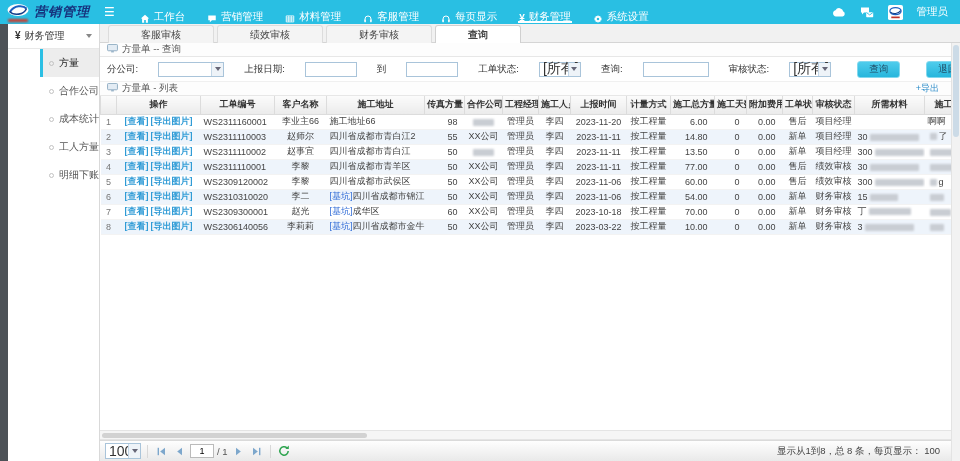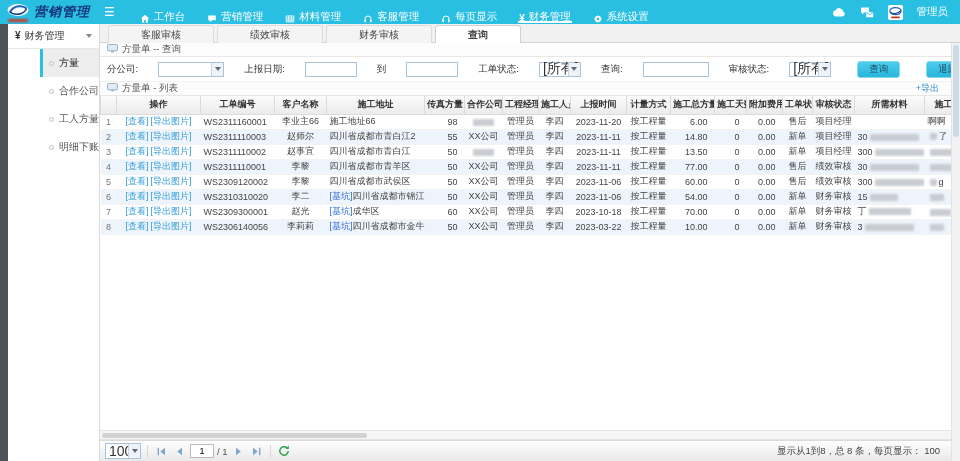--- a/index.html
+++ b/index.html
@@ -55,21 +55,21 @@
   .combo .arrowbtn::after{content:"";width:0;height:0;border-left:3px solid transparent;border-right:3px solid transparent;border-top:4px solid #667;}
   .btn{height:17px;padding:0 11px;background:linear-gradient(#4fccec,#27b6dc);border:1px solid #82d8ee;border-radius:3px;font-size:9.5px;color:#1f4a63;display:flex;align-items:center;cursor:pointer;flex:none;margin-left:6px;font-family:inherit;}
 
   .table-wrap{flex:none;overflow:hidden;width:851px;}
   table{border-collapse:collapse;table-layout:fixed;width:880px;font-size:9px;color:#444;}
   thead th{height:18px;background:linear-gradient(#fbfbfb,#ebebeb);border:1px solid #dcdcdc;border-top:none;font-weight:bold;color:#333;padding:0 2px;white-space:nowrap;overflow:hidden;font-size:9px;}
   tbody td{height:15px;padding:0 3px;white-space:nowrap;overflow:hidden;border-bottom:1px solid #f3f3f3;}
   tbody tr:nth-child(even){background:#eef4fb;}
   td.c{text-align:center;} td.r{text-align:right;padding-right:7px;}
   td.num{color:#777;text-align:center;padding:0;}
-  .oplink{color:var(--link);cursor:pointer;margin:0 1px;}
+  .oplink{color:var(--link);cursor:pointer;margin:0 1px;font-weight:bold;}
   .addr-tag{color:var(--tag);}
   .redact{display:inline-block;height:7px;background:#c9cdd3;border-radius:1px;filter:blur(1.2px);vertical-align:middle;margin:0 2px;}
 
   .spacer{flex:1;background:#fff;}
 
   .hscroll{height:10px;background:#f5f5f5;border-top:1px solid #e4e4e4;border-bottom:1px solid #e4e4e4;flex:none;position:relative;margin-right:9px;}
   .hthumb{position:absolute;left:2px;top:2px;width:265px;height:5px;background:#d2d2d2;border-radius:3px;cursor:pointer;}
 
   .pager{height:21px;background:linear-gradient(#fefefe,#e9e9e9);border-top:1px solid #dadada;display:flex;align-items:center;padding:0 5px;gap:3px;font-size:9.5px;color:#555;flex:none;margin-right:9px;}
   .pager .sep{width:1px;height:13px;background:#d8d8d8;margin:0 3px;flex:none;}
@@ -187,20 +187,21 @@
   <div class="leftstrip"></div>
   <div class="sidebar">
     <div class="side-head">
       <span class="yen">¥</span>
       <span>财务管理</span>
       <span class="chev"></span>
     </div>
     <div id="sideitems">
         <div class="side-item active">方量</div>
         <div class="side-item">合作公司</div>
+        <div class="side-item">成本统计</div>
         <div class="side-item">工人方量统计</div>
         <div class="side-item">明细下账报表</div>
       </div>
   </div>
 
   <div class="main">
 
     <div class="tabbar" id="tabbar">
         <div class="tab">客服审核</div>
         <div class="tab">绩效审核</div>

